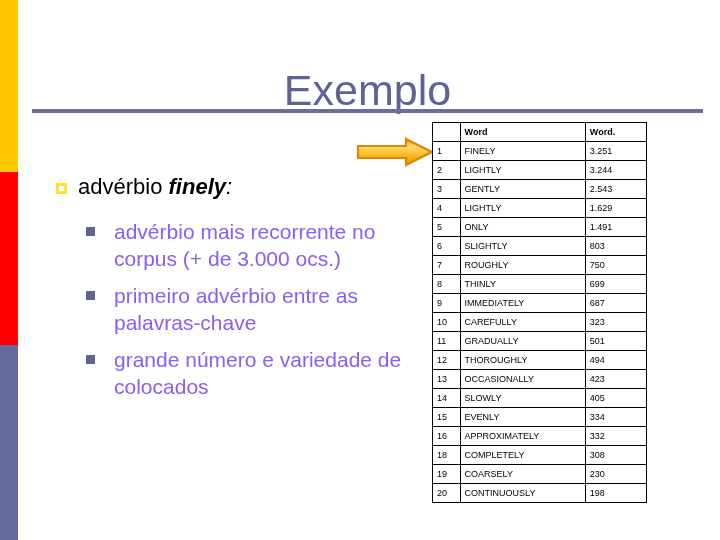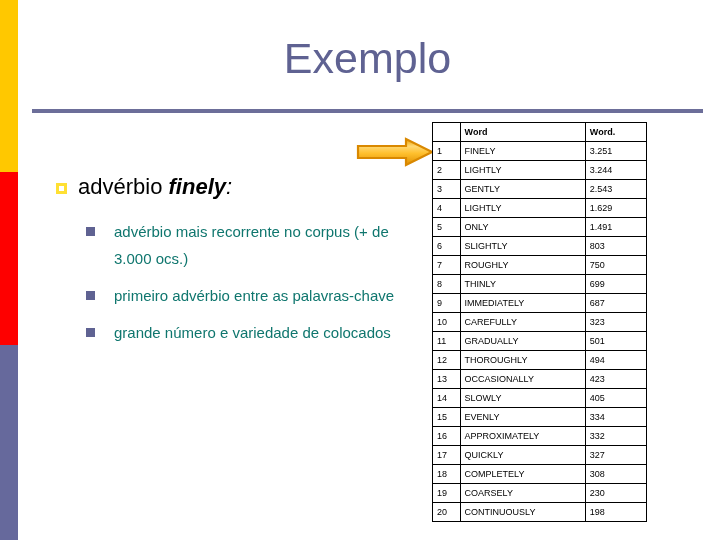--- a/index.html
+++ b/index.html
@@ -28,21 +28,21 @@
   }
   .bar { position: absolute; left: 0; width: 18px; }
   .bar-yellow { top: 0;     height: 172px; background: #ffc800; }
   .bar-red    { top: 172px; height: 173px; background: #fe0000; }
   .bar-purple { top: 345px; height: 195px; background: #66699c; }
 
   
   .slide-title {
     position: absolute;
     left: 32px;
-    top: 32px;
+    top: 64px;
     width: 671px;
     text-align: center;
     font-size: 43px;
     line-height: 52px;
     font-weight: normal;
     color: #5f6292;
     letter-spacing: 0px;
   }
 
   .title-rule {
@@ -88,23 +88,23 @@
     font-style: italic;
     font-weight: normal;
   }
 
   .sublist { list-style: none; margin: 0; padding: 0; }
 
   .bullet-l2 {
     position: relative;
     padding-left: 30px;
     margin-left: 32px;
-    font-size: 15px;
+    font-size: 21px;
     line-height: 27px;
-    color: #0f766e;
+    color: #8b5cf6;
     margin-bottom: 10px;
   }
   .marker-l2 {
     position: absolute;
     left: 2px;
     top: 9px;
     width: 9px;
     height: 9px;
     background: #5f6292;
   }
@@ -287,25 +287,20 @@
             <td class="col-rank">15</td>
             <td class="col-word">EVENLY</td>
             <td class="col-freq">334</td>
           </tr>
           <tr>
             <td class="col-rank">16</td>
             <td class="col-word">APPROXIMATELY</td>
             <td class="col-freq">332</td>
           </tr>
           <tr>
-            <td class="col-rank">17</td>
-            <td class="col-word">QUICKLY</td>
-            <td class="col-freq">327</td>
-          </tr>
-          <tr>
             <td class="col-rank">18</td>
             <td class="col-word">COMPLETELY</td>
             <td class="col-freq">308</td>
           </tr>
           <tr>
             <td class="col-rank">19</td>
             <td class="col-word">COARSELY</td>
             <td class="col-freq">230</td>
           </tr>
           <tr>

